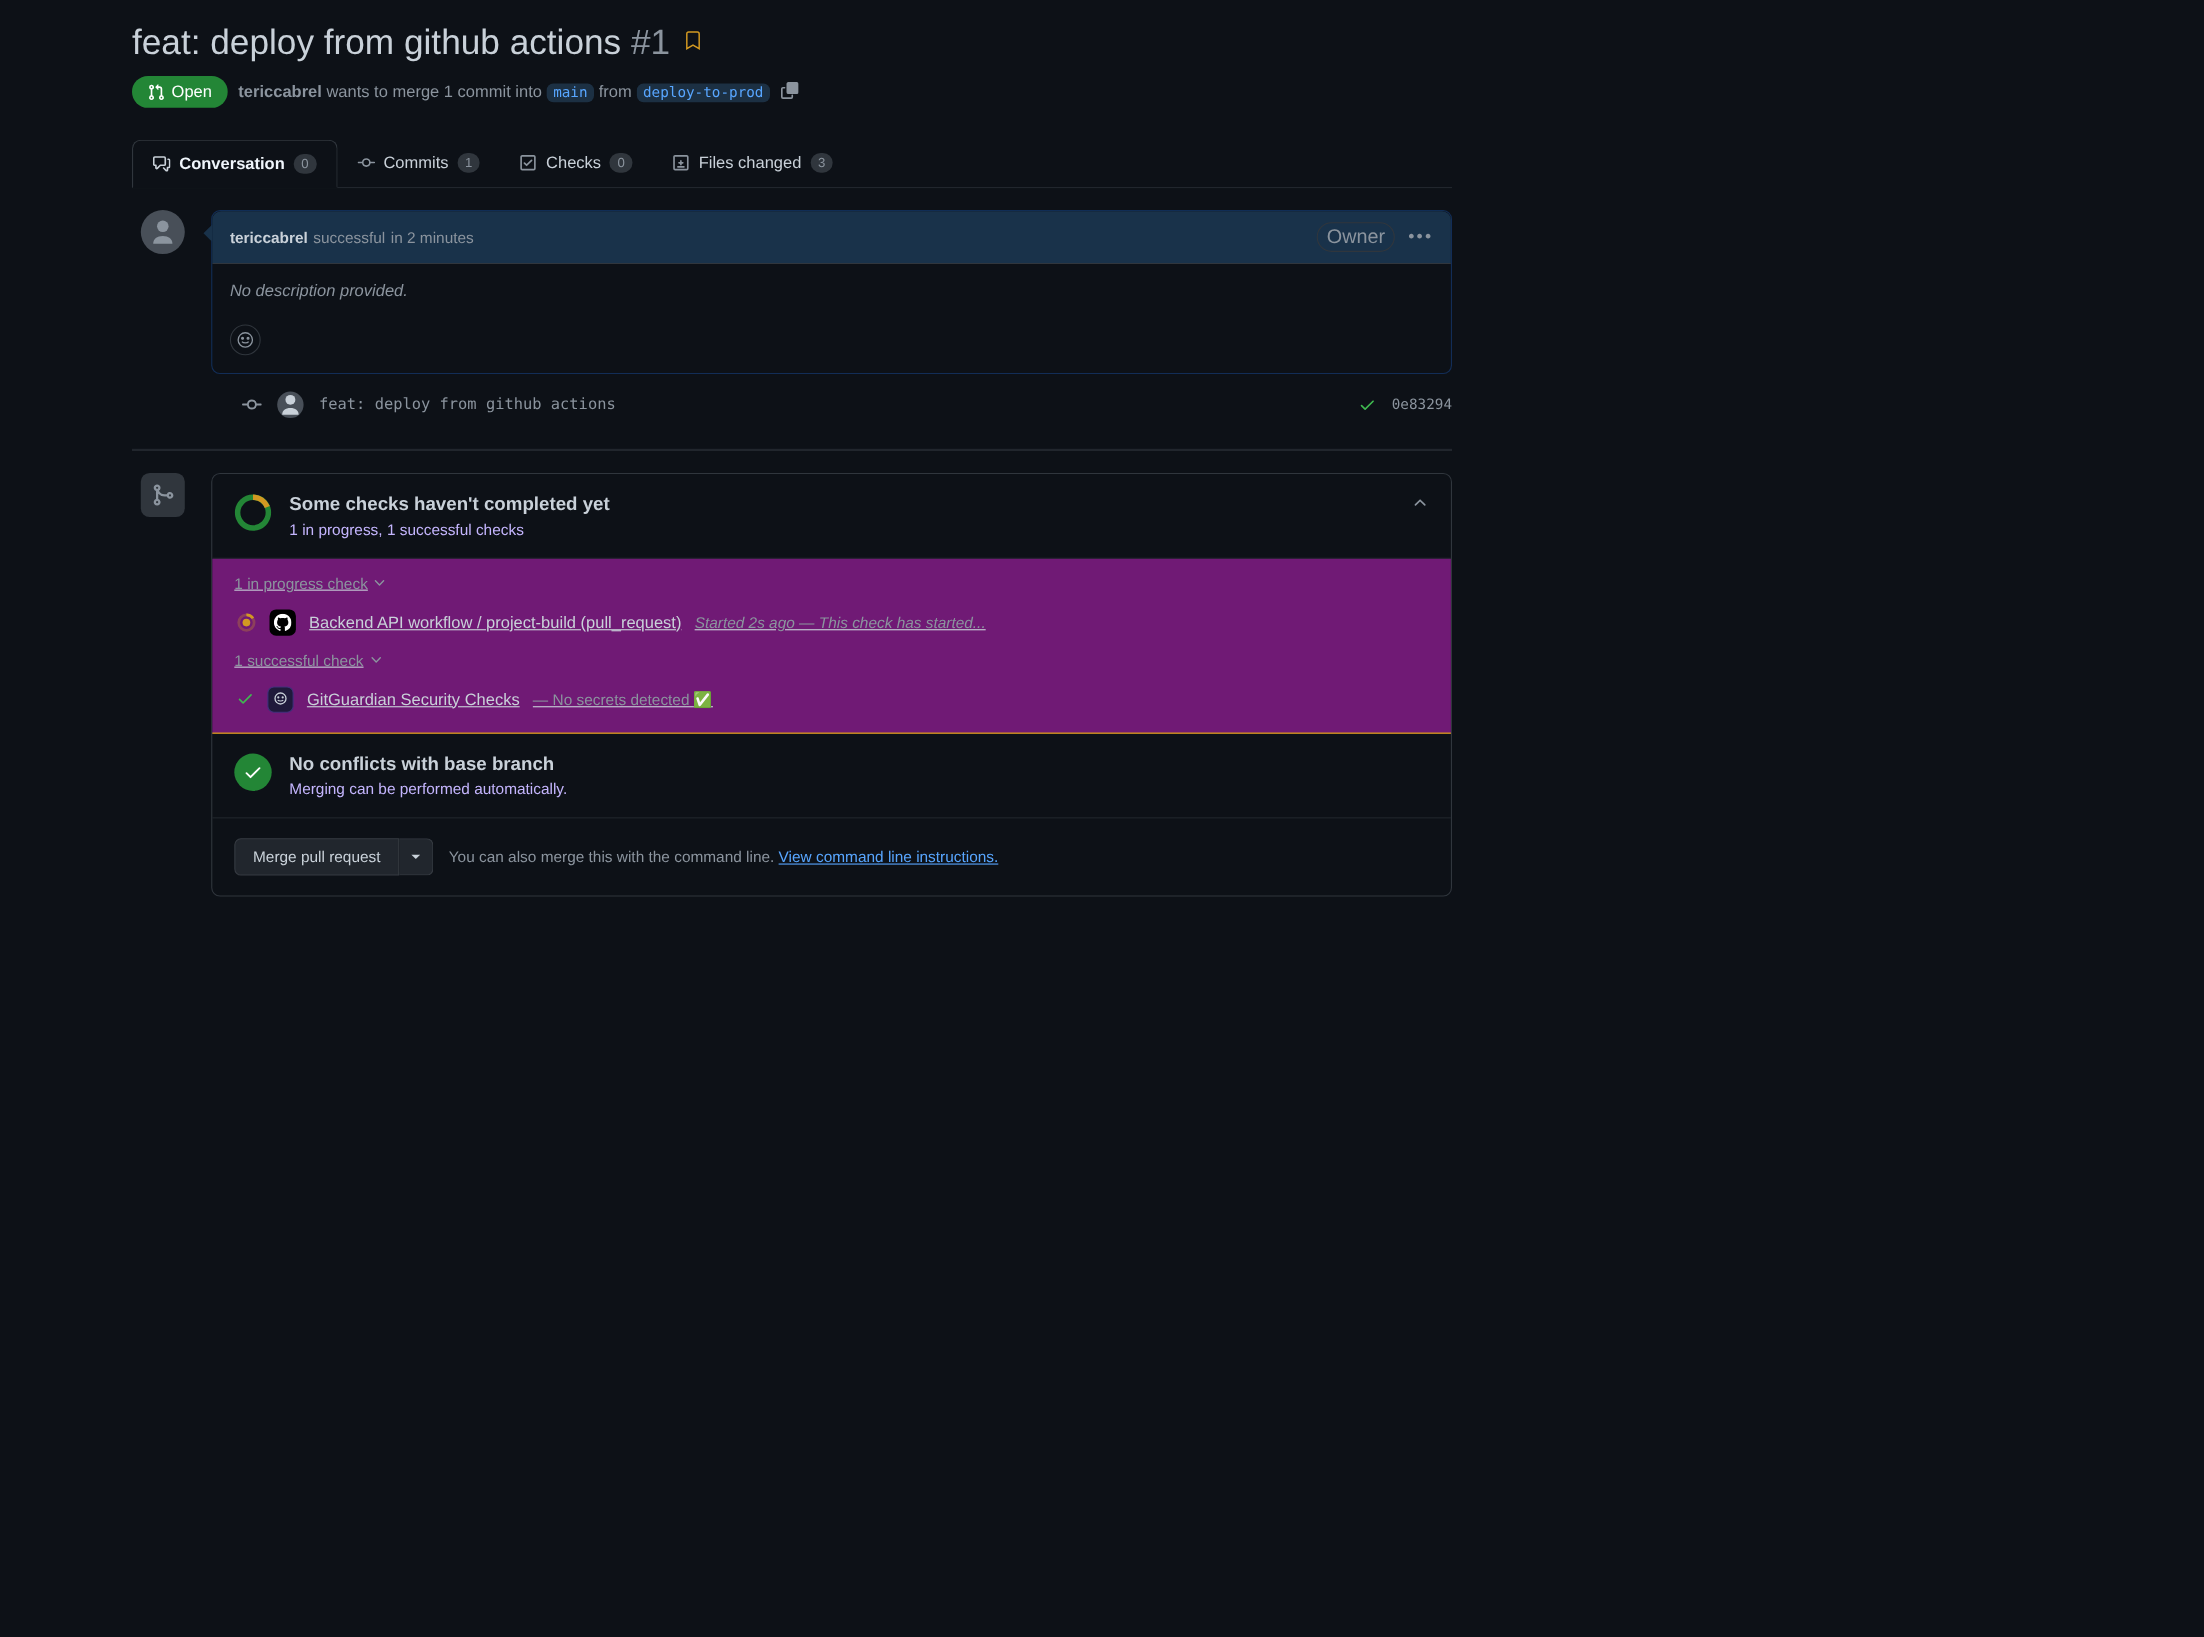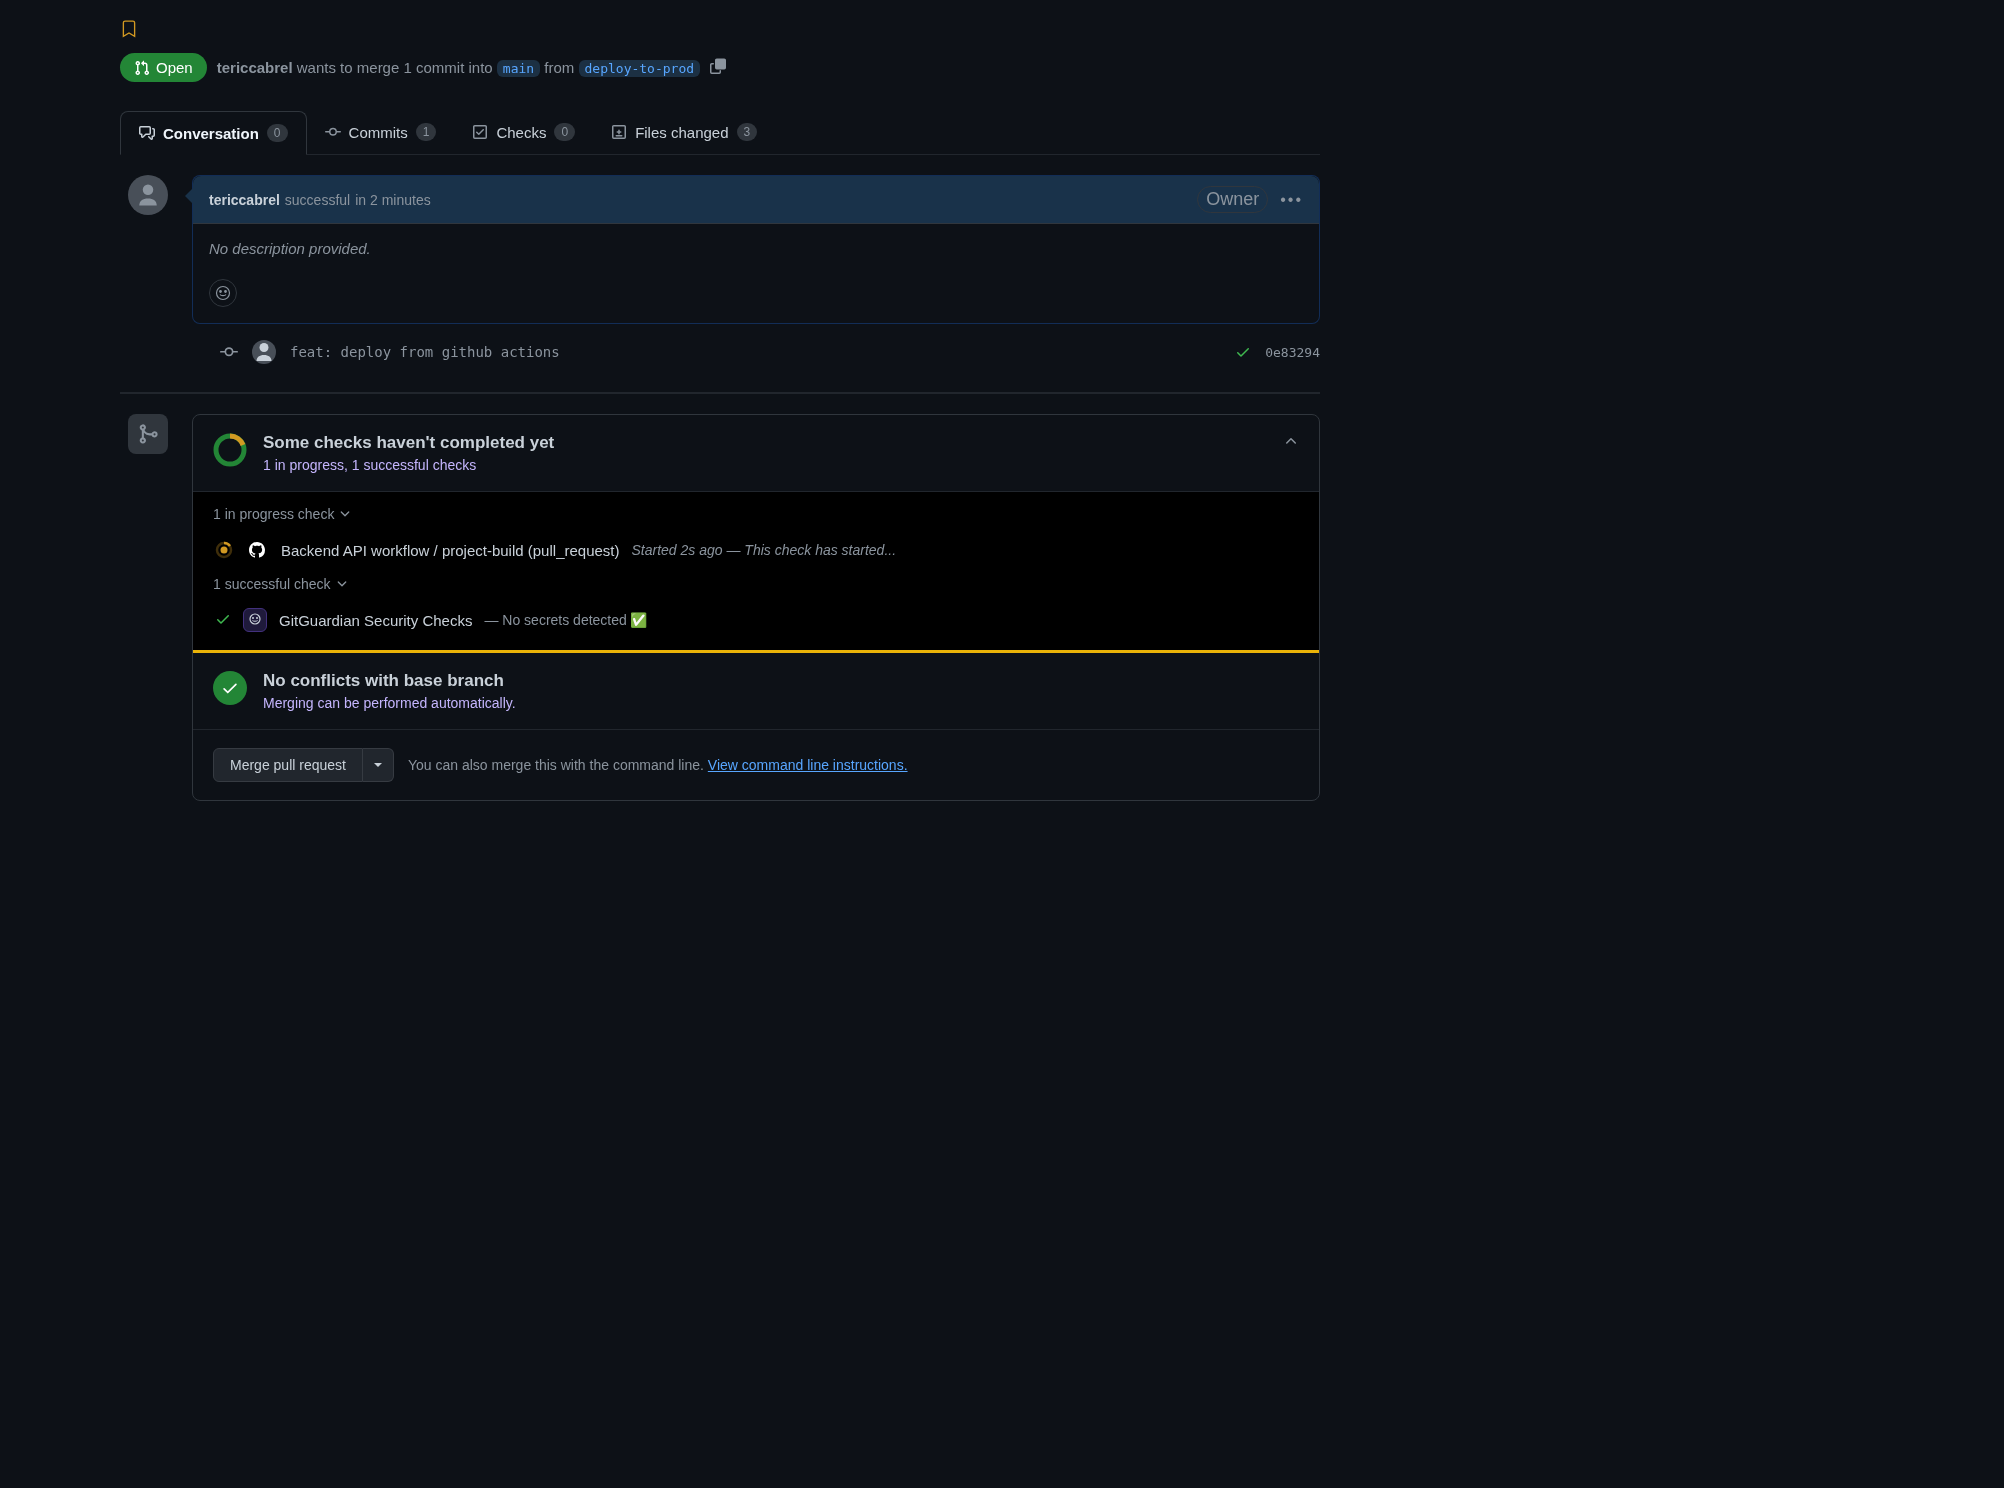--- a/index.html
+++ b/index.html
@@ -71,21 +71,21 @@
   .git-gutter-icon { width:40px; height:40px; background:#30363d; border-radius:8px; display:flex; align-items:center; justify-content:center; color:#8b949e; }
   .merge-box { flex:1; border:1px solid #30363d; border-radius:8px; background:#0d1117; }
   .merge-section { padding:18px 20px; border-bottom:1px solid #21262d; display:flex; align-items:flex-start; gap:16px; }
   .merge-section:last-child { border-bottom:none; }
   .status-circle { width:34px; height:34px; flex-shrink:0; }
   .status-check { width:34px; height:34px; border-radius:50%; background:#238636; display:flex; align-items:center; justify-content:center; flex-shrink:0; }
   .section-title { font-weight:600; font-size:17px; color:#c9d1d9; margin-bottom:4px; }
   .section-sub { color:#c4b5fd; font-size:14px; }
   .toggle-chev { margin-left:auto; color:#8b949e; cursor:pointer; }
   
-  .checks-list { background:#000000; border-bottom:3px solid #eab308; padding:14px 20px; }
+  .checks-list { background:#701a75; border-bottom:1px solid #eab308; padding:14px 20px;text-decoration:underline; }
   .check-group { color:#8b949e; font-size:14px; margin-bottom:10px; display:flex; align-items:center; gap:4px; }
   .check-item { display:flex; align-items:center; gap:12px; padding:6px 0 14px 2px; }
   .check-item:last-child { padding-bottom:4px; }
   .spin { display:inline-block; width:18px; height:18px; }
   .check-icon-bg { width:24px; height:24px; border-radius:6px; display:flex; align-items:center; justify-content:center; flex-shrink:0; }
   .check-icon-bg.dark { background:#000; }
   .check-icon-bg.purple { background:#1f1a3b; border:1px solid #42307d; }
   .check-name { color:#c9d1d9; font-size:15px; }
   .check-status { color:#8b949e; font-style:italic; font-size:14px; }
   .check-status.plain { font-style:normal; }
@@ -97,20 +97,24 @@
   .merge-dd { background:#21262d; border:1px solid #363b42; border-left:0; color:#c9d1d9; padding:8px 10px; border-radius:0 6px 6px 0; cursor:pointer; }
   .cmdline-text { color:#8b949e; font-size:14px; }
   .cmdline-text a { color:#58a6ff; text-decoration:underline; }
 </style>
 </head>
 <body>
 
 <div class="container">
 
   <div class="title-row">
+    <h1 class="title">
+      <span>feat: deploy from github actions</span>
+      <span class="issue-num">#1</span>
+    </h1>
     <span class="bookmark">
       <svg width="18" height="18" viewBox="0 0 16 16" fill="none" stroke="currentColor" stroke-width="1.2">
           <path d="M3 2.5C3 1.7 3.7 1 4.5 1h7c.8 0 1.5.7 1.5 1.5v12l-5-3-5 3v-12z"></path>
         </svg>
     </span>
   </div>
 
   <div class="meta-row">
     <span class="state-badge">
       <svg width="16" height="16" viewBox="0 0 16 16" fill="currentColor">

